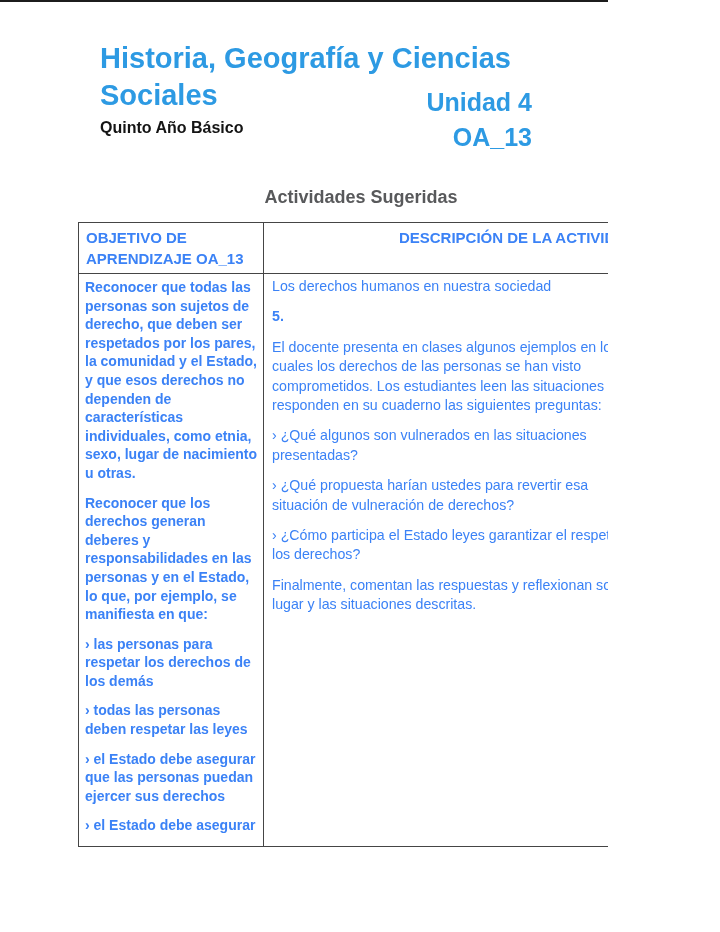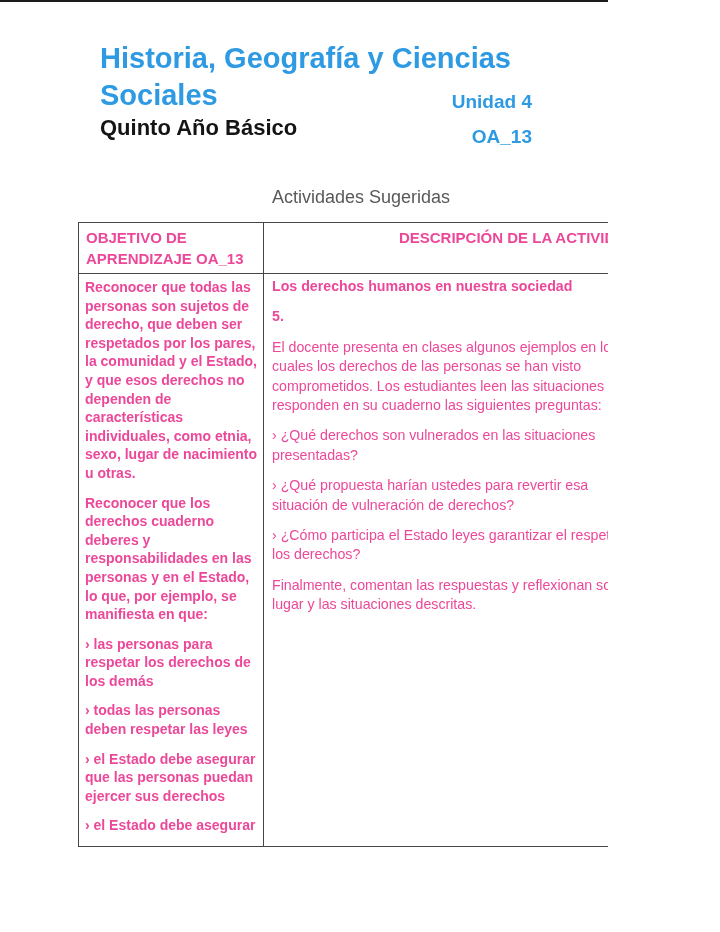--- a/index.html
+++ b/index.html
@@ -16,66 +16,66 @@
     width:690px; height:2px; background:#1c1c1c;
   }
   .doc-header { position:absolute; top:40px; left:100px; right:76px; }
   .doc-title {
     color:#2D9AE3;
     font-size:29px; line-height:37px; font-weight:bold;
     white-space:pre-line;
   }
   .doc-subtitle {
     color:#141414;
-    font-size:22px; line-height:24px; font-weight:bold;
+    font-size:16px; line-height:24px; font-weight:bold;
     margin-top:2px;
   }
   .meta-unit, .meta-oa {
     position:absolute; right:0; text-align:right;
-    color:#2D9AE3; font-size:19px; line-height:24px; font-weight:bold;
+    color:#2D9AE3; font-size:25px; line-height:24px; font-weight:bold;
   }
   .meta-unit { top:50px; }
   .meta-oa   { top:85px; }
   .section-heading {
     position:absolute; top:187px; left:78px; width:566px;
     text-align:center;
-    color:#58595B; font-size:18px; line-height:21px; font-weight:normal;
+    color:#58595B; font-size:18px; line-height:21px; font-weight:bold;
   }
   .activities-table {
     position:absolute; top:222px; left:78px;
     width:566px; height:613px;
     border-collapse:collapse; table-layout:fixed;
   }
   .activities-table col.c-obj  { width:185px; }
   .activities-table col.c-desc { width:381px; }
   .activities-table th, .activities-table td {
     border:1.5px solid #454545;
     vertical-align:top;
     overflow:hidden;
-    color:#ec4899;
+    color:#3b82f6;
   }
   .activities-table th {
     height:49px;
     font-size:15px; line-height:21px; font-weight:bold;
     padding:4px 7px;
     white-space:pre;
   }
   th.obj-head  { text-align:left; }
   th.desc-head { text-align:right; }
   tr.body-row { height:564px; }
   td.obj-cell {
     padding:4px 2px 0 6px;
     font-size:14px; line-height:18.6px; font-weight:bold;
   }
   td.desc-cell {
     padding:3px 4px 0 8px;
     font-size:14.2px; line-height:19.4px;
   }
   .obj-cell p, .desc-cell p { white-space:pre; margin:0 0 11px 0; }
-  .activity-title  { font-weight:bold; white-space:pre; margin:0 0 8px 0; }
+  .activity-title  { font-weight:normal; white-space:pre; margin:0 0 8px 0; }
   .activity-number { font-weight:bold; white-space:pre; margin:0 0 12px 0; }
 </style>
 </head>
 <body>
 
 <div class="page">
 
   <div class="top-artifact"></div>
 
   <div class="doc-header">
@@ -106,21 +106,21 @@
 derecho, que deben ser
 respetados por los pares,
 la comunidad y el Estado,
 y que esos derechos no
 dependen de
 características
 individuales, como etnia,
 sexo, lugar de nacimiento
 u otras.</p>
         <p>Reconocer que los
-derechos cuaderno
+derechos generan
 deberes y
 responsabilidades en las
 personas y en el Estado,
 lo que, por ejemplo, se
 manifiesta en que:</p>
         <p>› las personas para
 respetar los derechos de
 los demás</p>
         <p>› todas las personas
 deben respetar las leyes</p>
@@ -129,21 +129,21 @@
 ejercer sus derechos</p>
         <p>› el Estado debe asegurar</p>
       </td>
       <td class="desc-cell">
         <p class="activity-title">Los derechos humanos en nuestra sociedad</p>
         <p class="activity-number">5.</p>
         <p>El docente presenta en clases algunos ejemplos en los
 cuales los derechos de las personas se han visto
 comprometidos. Los estudiantes leen las situaciones y
 responden en su cuaderno las siguientes preguntas:</p>
-        <p>› ¿Qué derechos son vulnerados en las situaciones
+        <p>› ¿Qué algunos son vulnerados en las situaciones
 presentadas?</p>
         <p>› ¿Qué propuesta harían ustedes para revertir esa
 situación de vulneración de derechos?</p>
         <p>› ¿Cómo participa el Estado leyes garantizar el respeto a
 los derechos?</p>
         <p>Finalmente, comentan las respuestas y reflexionan sobre
 lugar y las situaciones descritas.</p>
       </td>
     </tr>
   </tbody>

